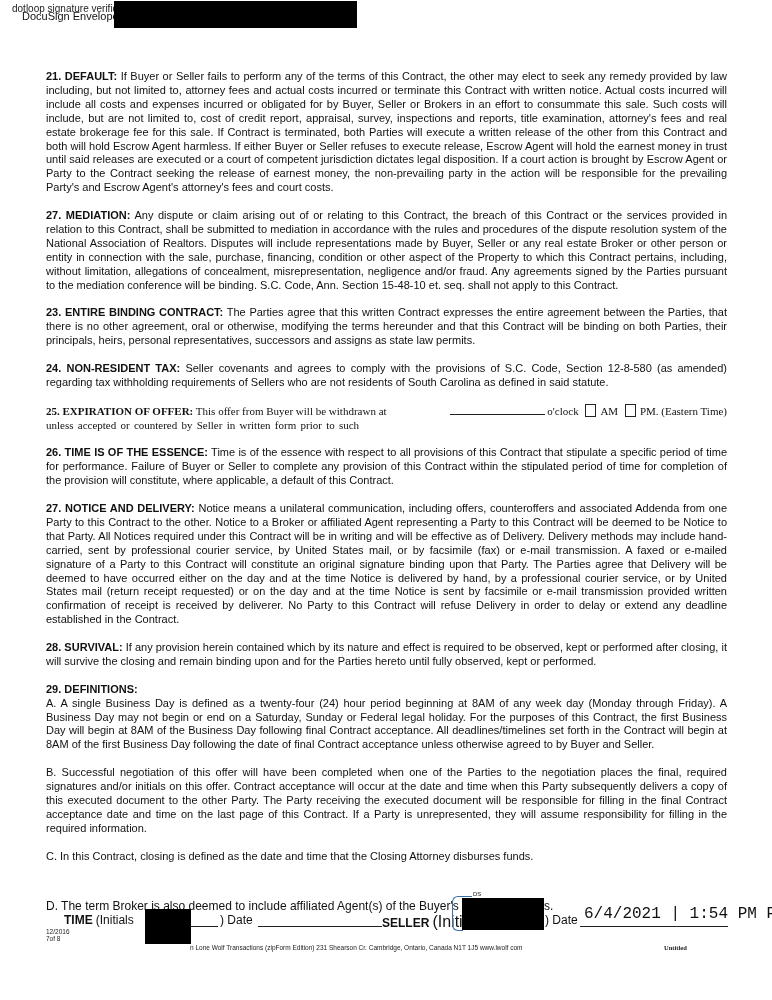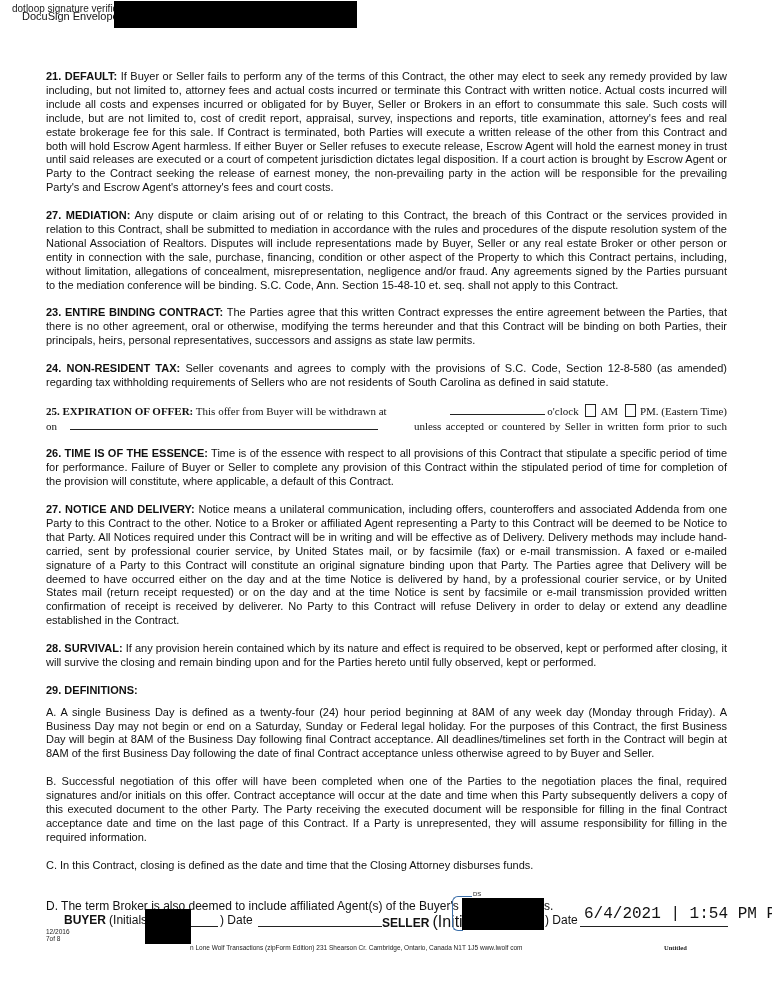--- a/index.html
+++ b/index.html
@@ -6,21 +6,21 @@
   body { width: 772px; height: 1000px; position: relative; overflow: hidden; font-family: "Liberation Sans", sans-serif; color: #111; }
   .hdr { position: absolute; left: 0; top: 0; }
   .hdr-small { position: absolute; left: 12px; top: 3px; font-size: 10px; color: #222; white-space: nowrap; font-family: "Liberation Sans", sans-serif; }
   .hdr-big { position: absolute; left: 22px; top: 10px; font-size: 11px; color: #111; white-space: nowrap; }
   .redact { position: absolute; background: #000; }
   .content { position: absolute; left: 46px; top: 70px; width: 681px; font-size: 11px; line-height: 13.9px; }
   .para { text-align: justify; margin: 0 0 13.9px 0; }
   .num { font-weight: bold; }
   .blank { display: inline-block; border-bottom: 1px solid #222; height: 10px; vertical-align: baseline; }
   .chk { display: inline-block; width: 9px; height: 11px; border: 1px solid #222; vertical-align: -2px; margin: 0 4px; }
-  .tight { margin-bottom: 8px; }
+  .tight { margin-bottom: 0; }
   .sigline { position: absolute; font-size: 11px; white-space: nowrap; }
   .sig-bold { font-weight: bold; font-size: 12px; }
   .ds-bracket { position: absolute; border: 1.5px solid #3a6ea8; border-right: none; border-radius: 6px 0 0 6px; }
   .ds-top { position: absolute; height: 0; border-top: 1.5px solid #3a6ea8; }
   .ds-label { position: absolute; font-size: 6px; color: #222; }
   .mono { font-family: "Liberation Mono", monospace; font-size: 16px; text-align: right; }
   .foot { position: absolute; font-size: 6.5px; color: #222; white-space: nowrap; }
   .foot-serif { font-family: "Liberation Serif", serif; font-weight: bold; font-size: 6.5px; }
 </style>
 </head>
@@ -61,24 +61,20 @@
         <span>This offer from Buyer will be withdrawn at</span>
       </span>
       <span style="white-space:nowrap;">
         <span class="blank" style="width:95px;"></span>
         <span>o'clock</span>
         <span class="chk"></span><span>AM</span>
         <span class="chk"></span><span>PM. (Eastern Time)</span>
       </span>
     </div>
     <div style="display:flex; justify-content:space-between; align-items:baseline;">
-      <span style="white-space:nowrap;">
-        <span>on</span>
-        <span class="blank" style="width:308px; margin-left:10px;"></span>
-      </span>
       <span style="word-spacing:1.5px;">unless accepted or countered by Seller in written form prior to such</span>
     </div>
   </div>
 
   <p class="para">
     <span class="num">26.  TIME IS OF THE ESSENCE:</span>
     <span>Time is of the essence with respect to all provisions of this Contract that stipulate a specific period of time for performance. Failure of Buyer or Seller to complete any provision of this Contract within the stipulated period of time for completion of the provision will constitute, where applicable, a default of this Contract.</span>
   </p>
 
   <p class="para">
@@ -98,21 +94,21 @@
   <p class="para">B.   Successful negotiation of this offer will have been completed when one of the Parties to the negotiation places the final, required signatures and/or initials on this offer. Contract acceptance will occur at the date and time when this Party subsequently delivers a copy of this executed document to the other Party. The Party receiving the executed document will be responsible for filling in the final Contract acceptance date and time on the last page of this Contract. If a Party is unrepresented, they will assume responsibility for filling in the required information.</p>
   <p class="para">C.   In this Contract, closing is defined as the date and time that the Closing Attorney disburses funds.</p>
 </div>
 
 <div class="sigline" style="left:46px; top:899px; font-size:12px;">
   <span>D.   The term Broker is also deemed to include affiliated Agent(s) of the Buyer's a</span>
 </div>
 <div class="sigline" style="left:544px; top:899px; font-size:12px;">s.</div>
 
 <div class="sigline" style="left:64px; top:913px;">
-  <span class="sig-bold">BUYER</span>
+  <span class="sig-bold">TIME</span>
   <span style="font-size:12px;">(Initials</span>
 </div>
 <div class="sigline" style="left:148px; top:913px; width:70px; height:13px; border-bottom:1px solid #222;"></div>
 <div class="sigline" style="left:220px; top:913px; font-size:12px;">) Date</div>
 <div class="sigline" style="left:258px; top:913px; width:124px; height:13px; border-bottom:1px solid #222;"></div>
 <div class="sigline" style="left:382px; top:913px;">
   <span class="sig-bold">SELLER</span>
   <span style="font-size:16px;">(Initia</span>
 </div>
 <div class="sigline" style="left:545px; top:913px; font-size:12px;">) Date</div>

